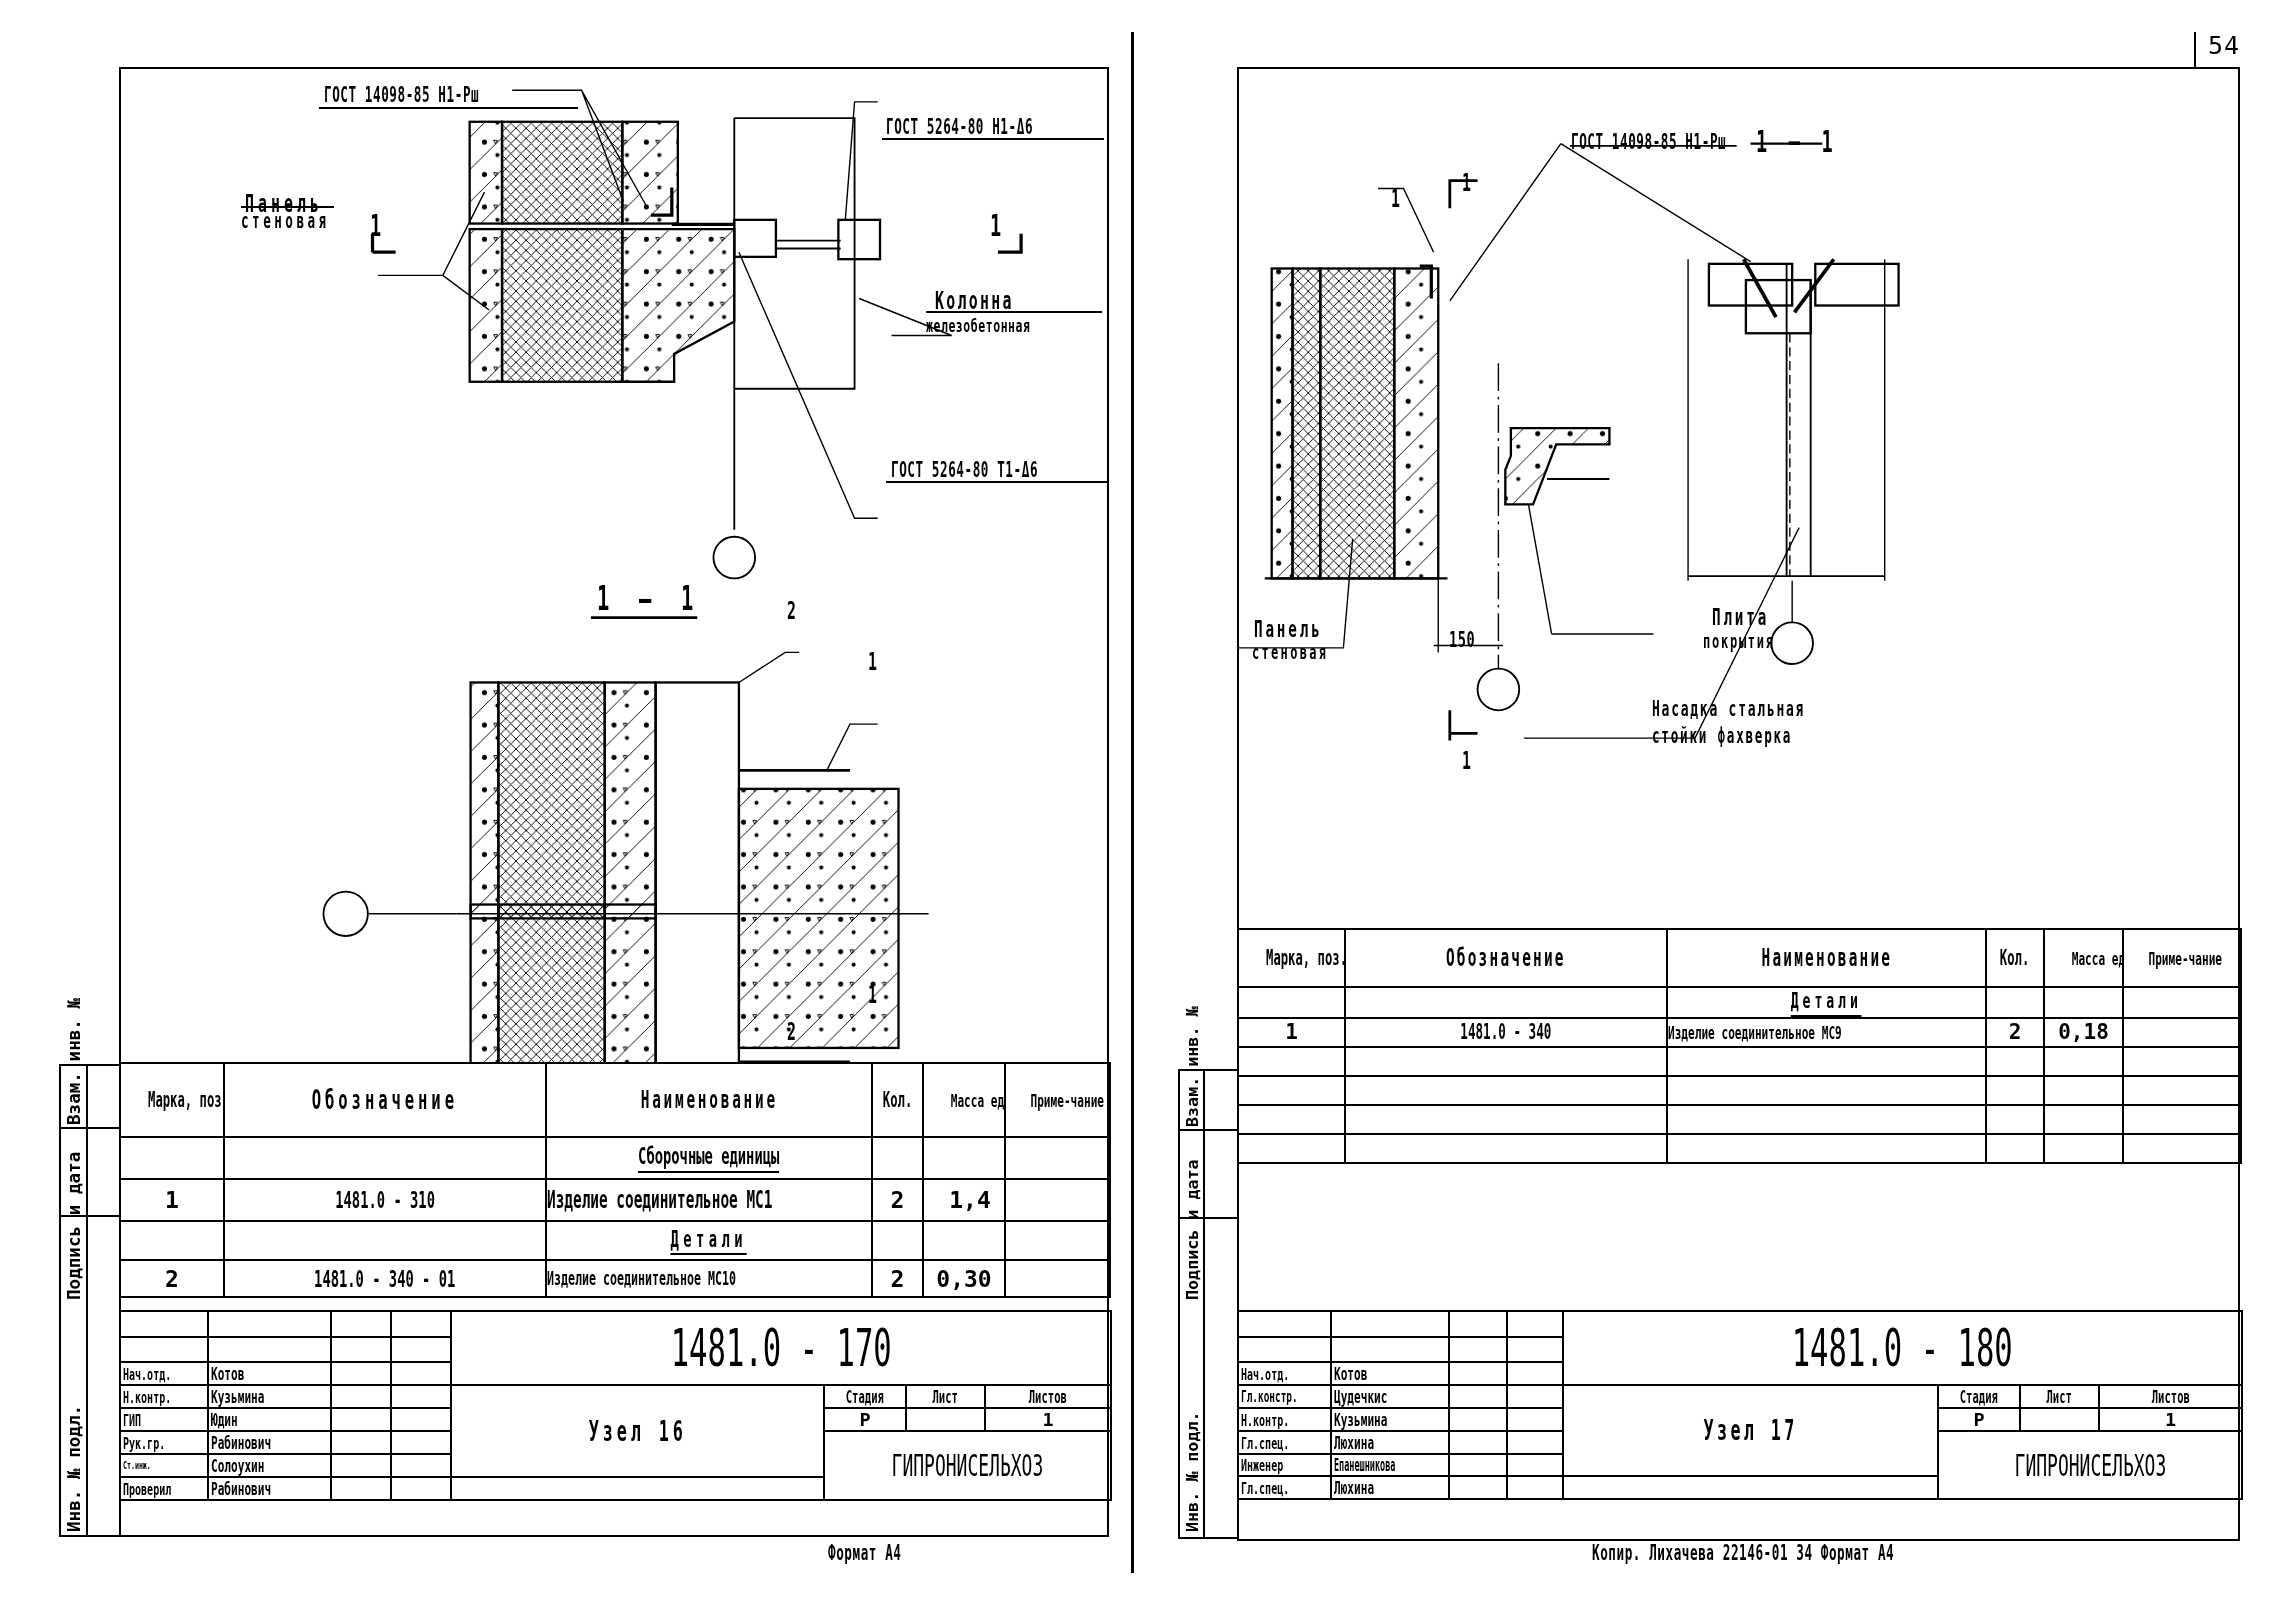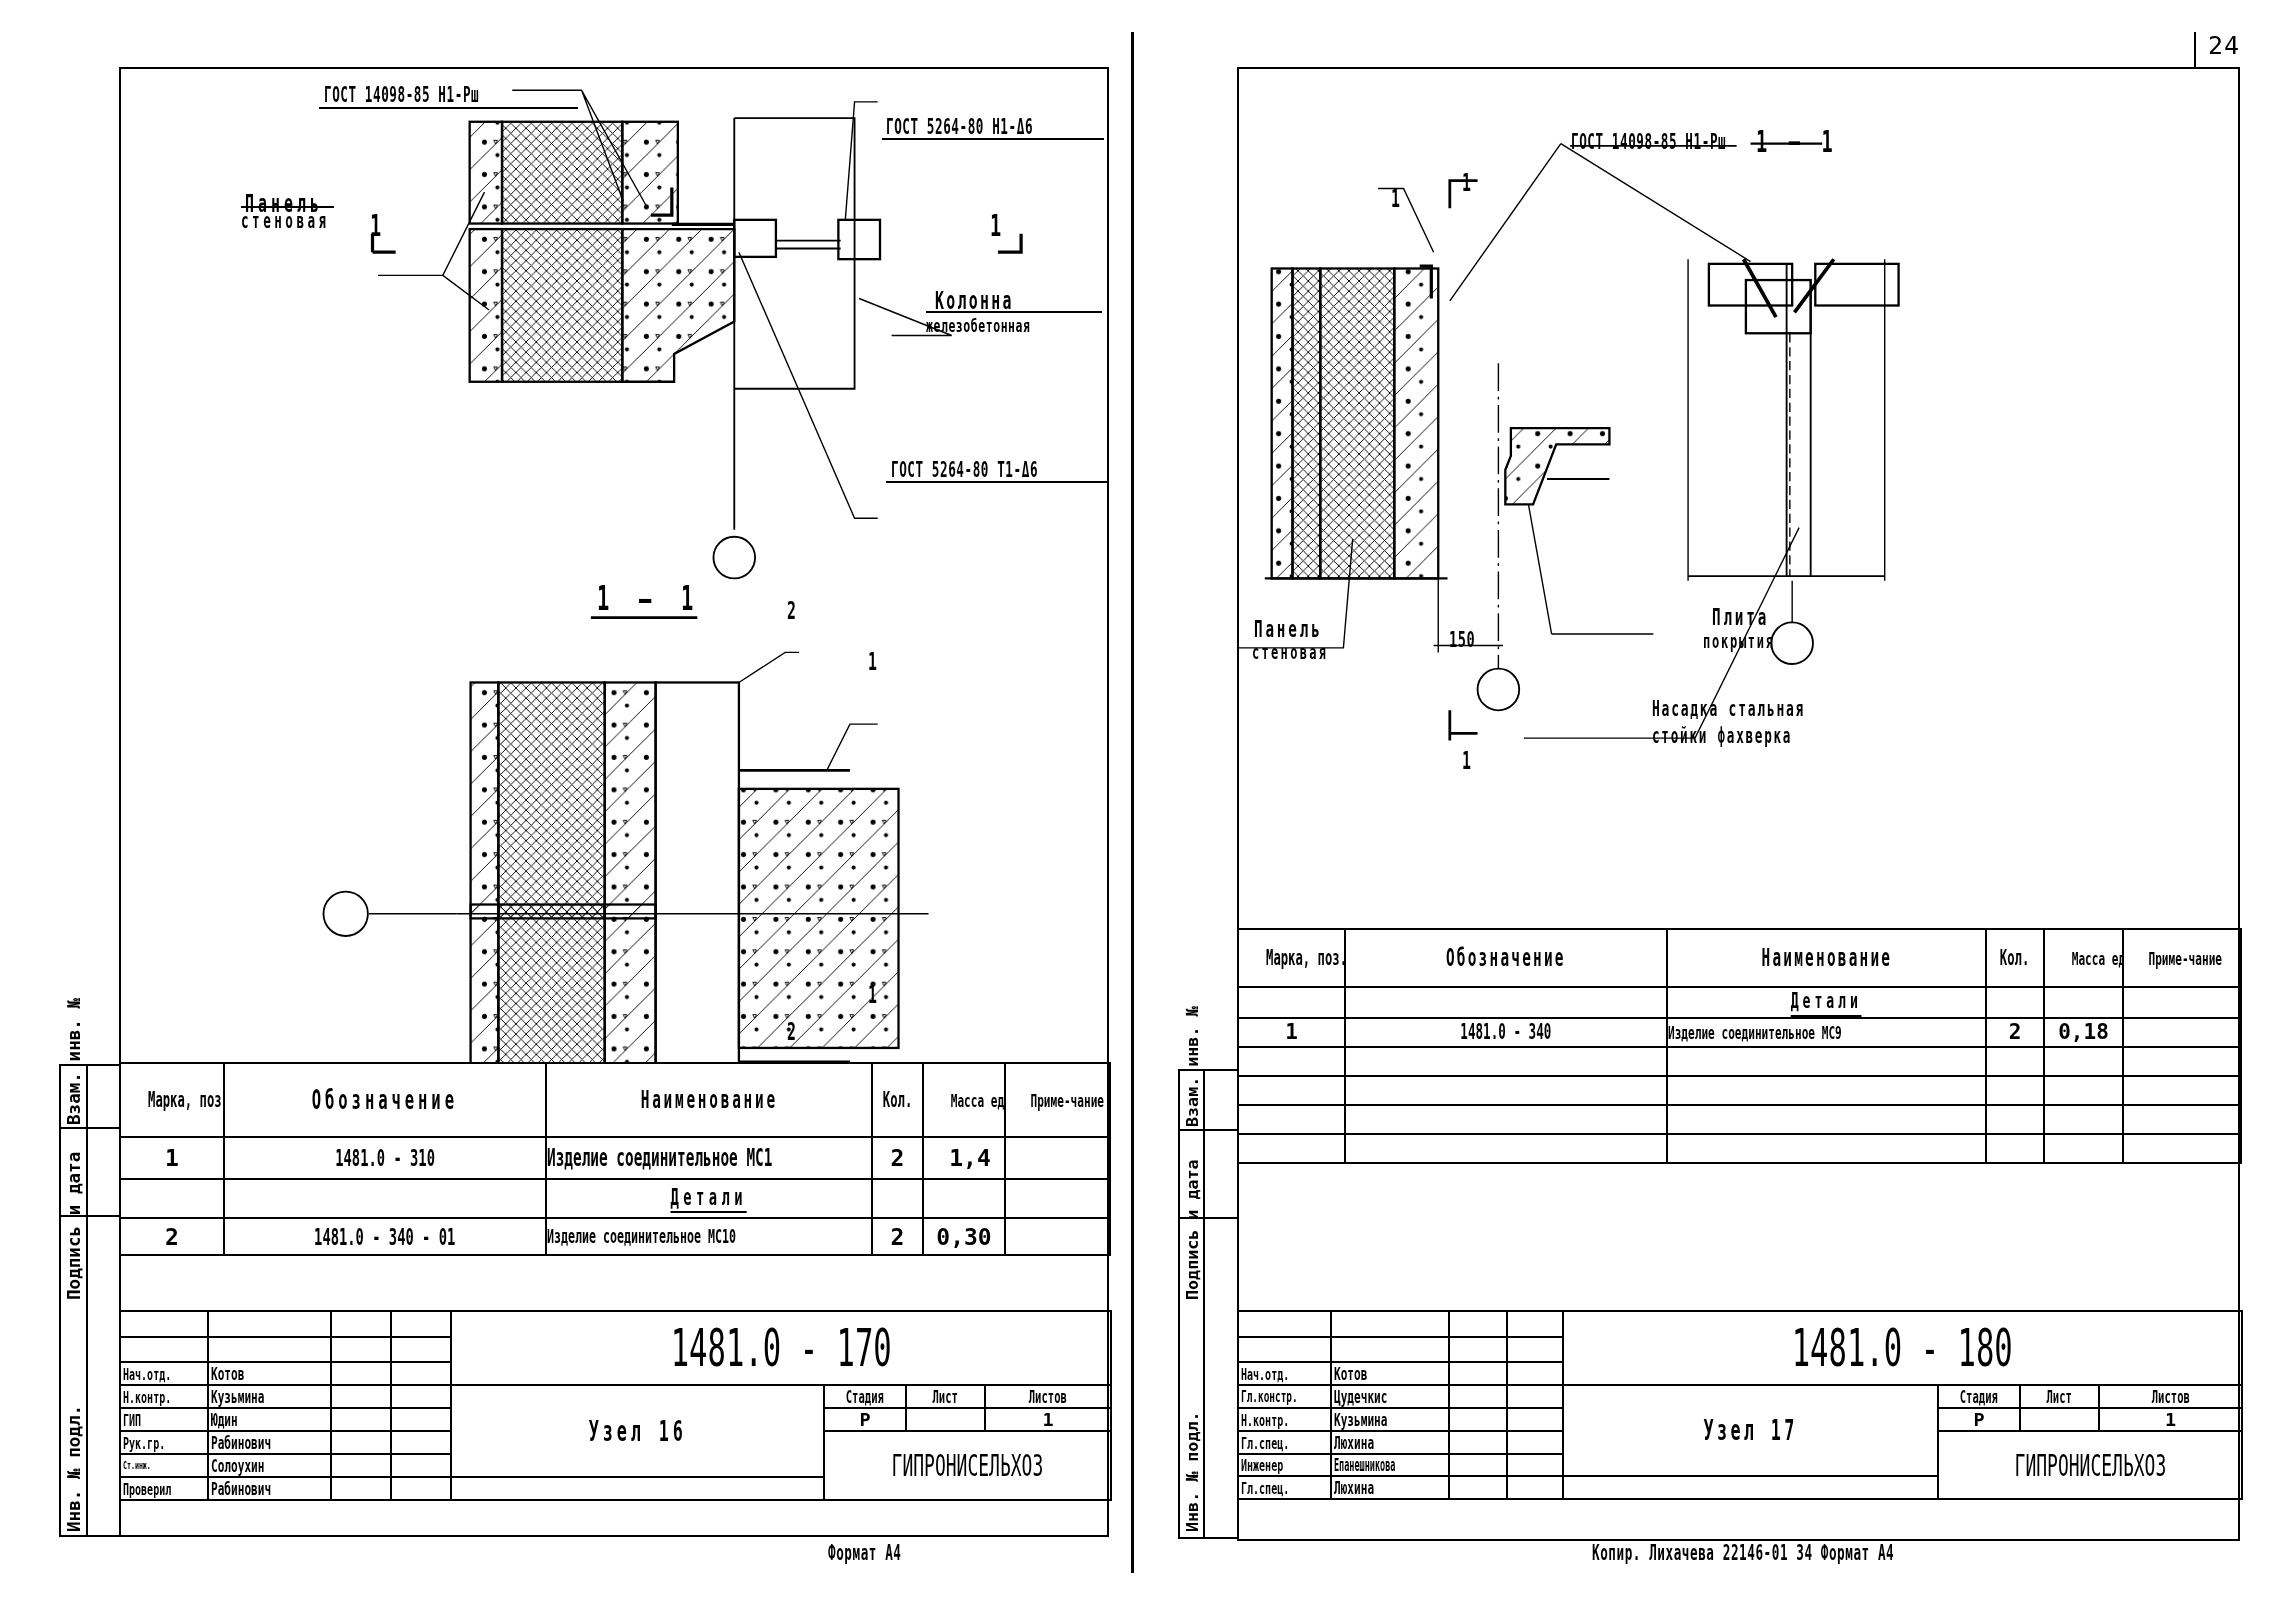--- a/index.html
+++ b/index.html
@@ -16,21 +16,21 @@
   table.stamp td{border:2.3px solid #000;padding:0 1.9px;font-weight:bold;overflow:hidden;white-space:nowrap;}
   .vtext{position:absolute;transform:rotate(-90deg);transform-origin:left top;white-space:nowrap;font-weight:bold;}
   svg.draw{position:absolute;}
 </style>
 </head>
 <body>
 
 <div class="vline" style="left:1131px;top:32px;height:1541px;"></div>
 
 <div class="vline" style="left:2194px;top:32px;height:35px;width:1.9px;"></div>
-<div class="t" style="left:2208px;top:31px;font-size:25px;font-weight:normal;transform:none;">24</div>
+<div class="t" style="left:2208px;top:31px;font-size:25px;font-weight:normal;transform:none;">54</div>
 
 <div>
   <div class="frame" style="left:119px;top:67px;width:990px;height:1470px;"></div>
 
   <svg class="draw" style="left:119px;top:67px;" width="990" height="995" viewBox="0 0 2140 2150" stroke="#000" fill="none" stroke-width="5">
     <defs>
       <pattern id="hatchX" width="22" height="22" patternUnits="userSpaceOnUse">
         <path d="M0 0 L22 22 M22 0 L0 22" stroke="#000" stroke-width="2"></path>
       </pattern>
       <pattern id="conc" width="70" height="70" patternUnits="userSpaceOnUse">
@@ -126,20 +126,28 @@
     <tbody>
         <tr style="height:74px;">
       <td style="font-size:20.4px;"><span class="cond">Марка, поз.</span></td>
       <td style="font-size:26px;"><span class="cond" style="letter-spacing:6.5px;">Обозначение</span></td>
       <td style="font-size:24px;"><span class="cond" style="letter-spacing:4.6px;">Наименование</span></td>
       <td style="font-size:20.4px;"><span class="cond">Кол.</span></td>
       <td style="font-size:18.5px;"><span class="cond">Масса ед.,кг</span></td>
       <td style="font-size:18.5px;"><span class="cond">Приме-чание</span></td>
     </tr>
     <tr style="height:42px;">
+      <td></td>
+          <td></td>
+      <td style="font-size:23px;"><span class="cond u">Сборочные единицы</span></td>
+      <td></td>
+          <td></td>
+          <td></td>
+    </tr>
+    <tr style="height:42px;">
       <td style="font-size:23px;">1</td>
       <td style="font-size:23px;"><span class="cond">1481.0 - 310</span></td>
       <td style="font-size:24px;text-align:left;"><span class="cond" style="transform-origin:left;">Изделие соединительное МС1</span></td>
       <td style="font-size:23px;">2</td>
       <td style="font-size:23px;padding-left:12px;">1,4</td>
       <td></td>
     </tr>
     <tr style="height:39px;">
       <td></td>
           <td></td>

